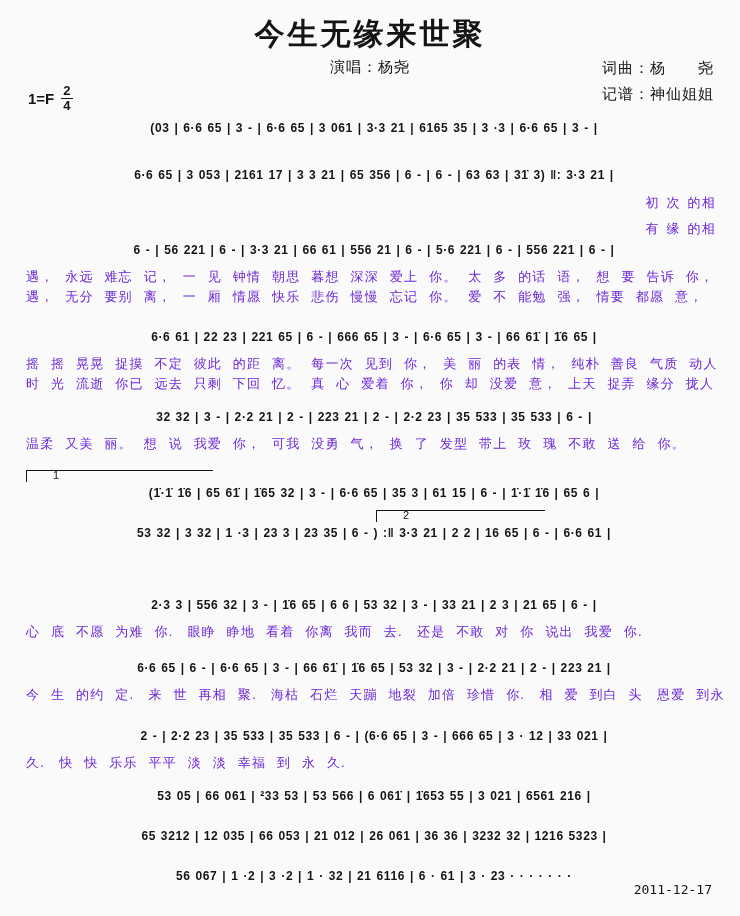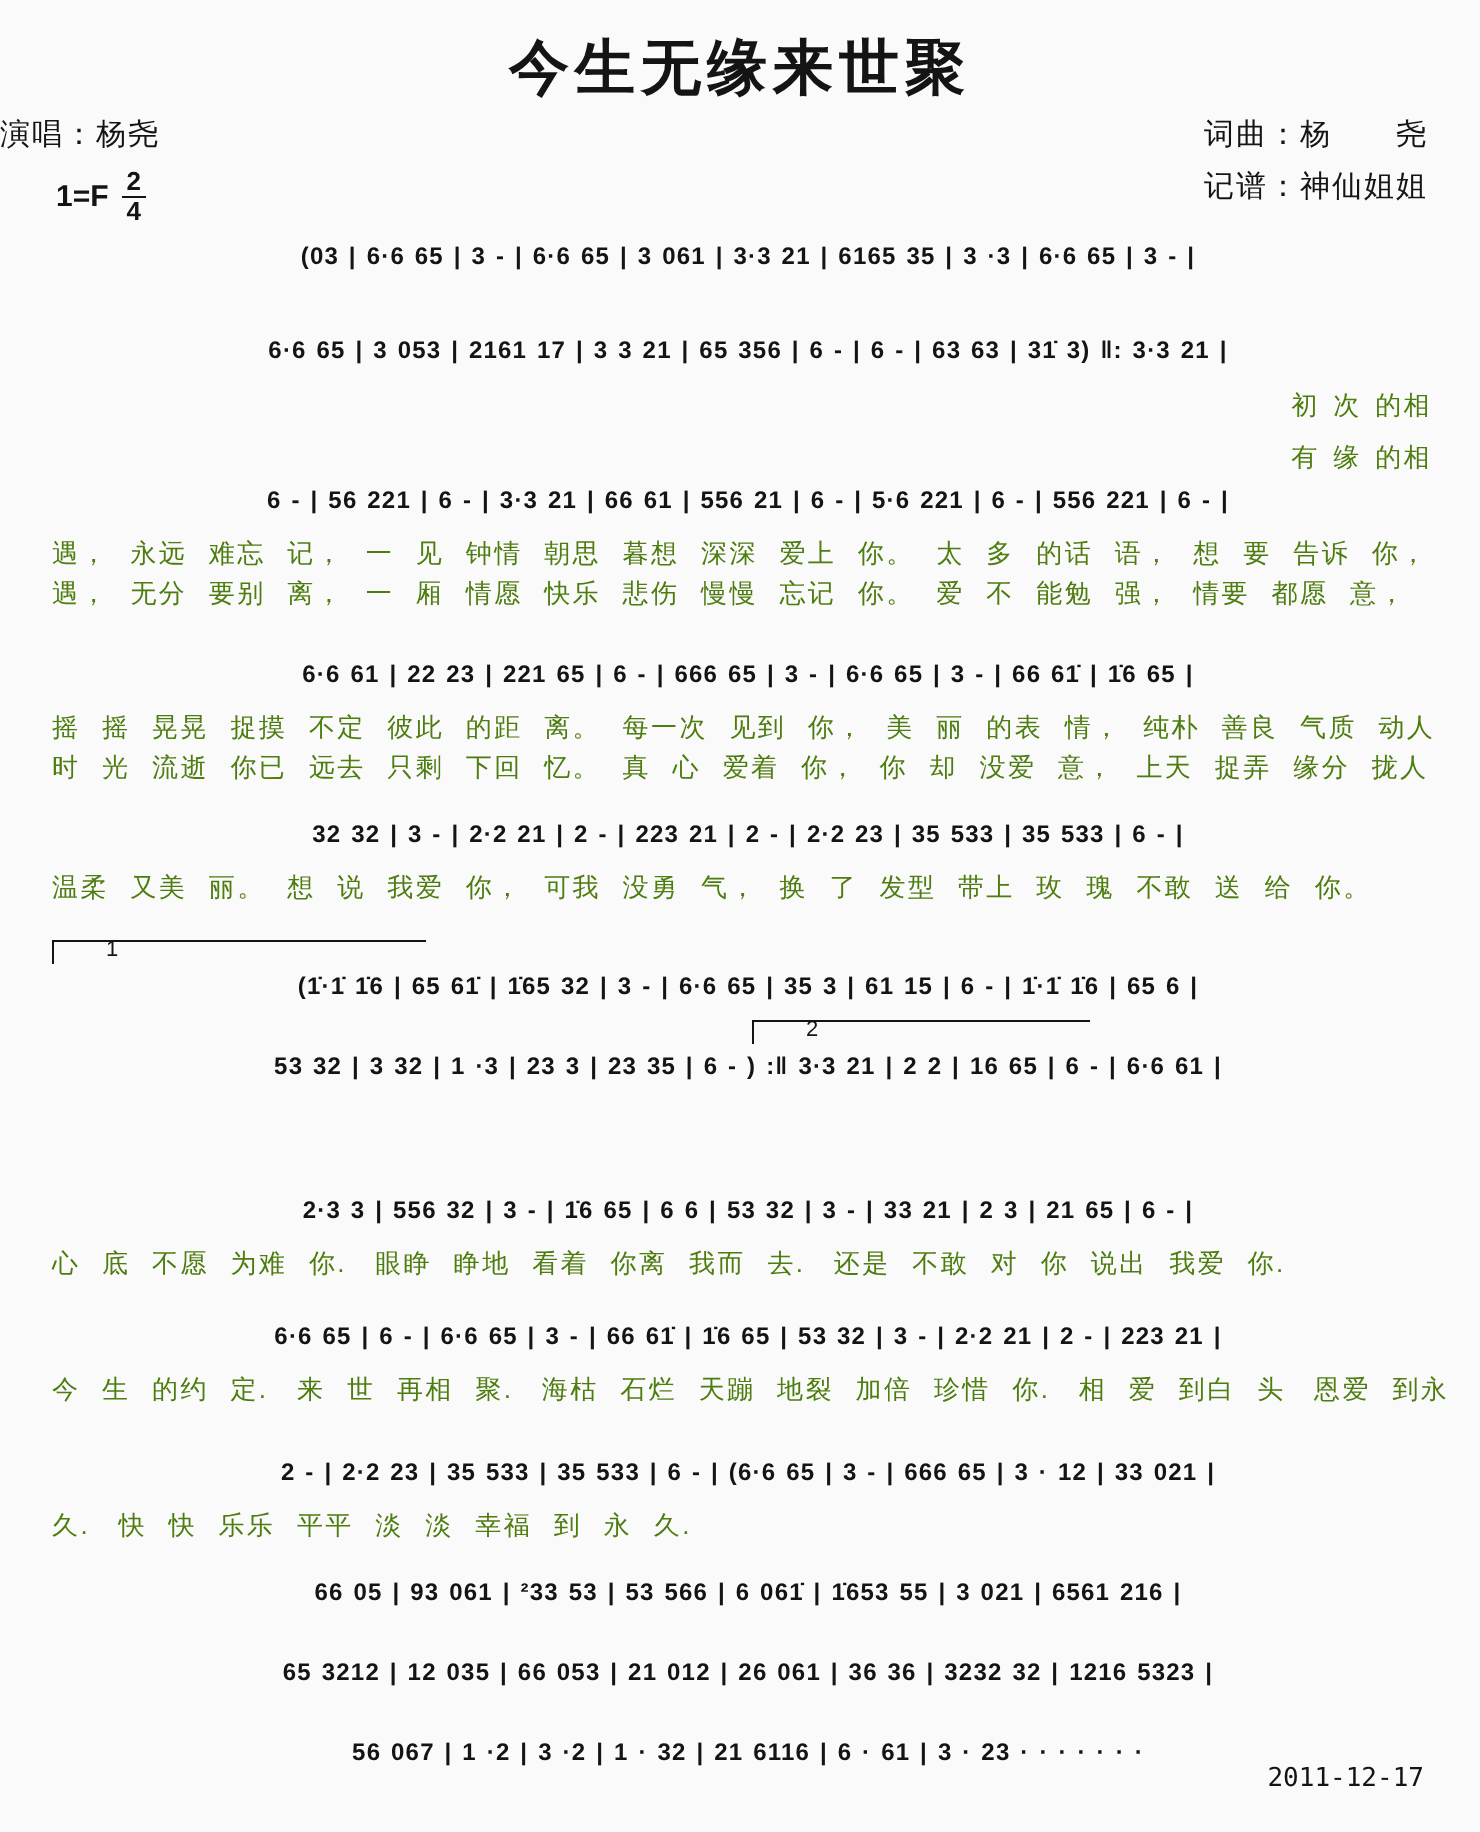--- a/index.html
+++ b/index.html
@@ -6,21 +6,21 @@
   .page{
     position:relative;width:740px;height:916px;margin:0 auto;
     background:#fafafa;color:#141414;overflow:hidden;
     font-family:"Liberation Sans","DejaVu Sans",sans-serif;
   }
   .title{
     position:absolute;top:14px;left:0;width:100%;text-align:center;
     font-size:30px;font-weight:700;letter-spacing:3px;margin:0;
   }
   .performer{
-    position:absolute;top:58px;left:0;width:100%;
+    position:absolute;top:58px;left:0;width:100%;text-align:center;
     font-size:15px;letter-spacing:1px;
   }
   .credits{
     position:absolute;top:55px;right:26px;text-align:left;
     font-size:15px;line-height:26px;letter-spacing:1px;
   }
   .keysig{
     position:absolute;top:84px;left:28px;font-size:15px;font-weight:700;
     display:flex;align-items:center;
   }
@@ -28,21 +28,21 @@
     font-size:13px;font-weight:700;line-height:1.1;margin-left:7px;}
   .meter .mtop{border-bottom:1.4px solid #141414;padding:0 2px;}
   .system{position:absolute;left:26px;right:18px;}
   .notes{
     font-family:Liberation Sans, sans-serif;
     font-size:12px;font-weight:700;letter-spacing:0.6px;word-spacing:1px;
     white-space:pre;line-height:24px;text-align:center;
   }
   .lyric{
     font-size:13px;letter-spacing:1.2px;word-spacing:6px;white-space:pre;
-    line-height:20px;margin-top:5px;color:#4d7c0f;
+    line-height:20px;margin-top:5px;color:#6d28d9;
   }
   .lyric + .lyric{margin-top:0;}
   .sys2 .lyric{text-align:right;padding-right:6px;word-spacing:2px;margin-top:6px;}
   .sys7 .lyric{padding-left:244px;word-spacing:4px;}
   .volta{
     position:absolute;top:-11px;height:11px;
     border-top:1.5px solid #141414;border-left:1.5px solid #141414;
     font-size:11px;line-height:8px;font-weight:400;letter-spacing:0;
     text-indent:26px;
   }
@@ -128,21 +128,21 @@
     <div class="notes">6·6 65 | 6 - | 6·6 65 | 3 - | 66 61̇ | 1̇6 65 | 53 32 | 3 - | 2·2 21 | 2 - | 223 21 |</div>
     <div class="lyric">今 生 的约 定.　来 世 再相 聚.　海枯 石烂 天蹦 地裂 加倍 珍惜 你.　相 爱 到白 头　恩爱 到永</div>
   </section>
 
   <section class="system sys10">
     <div class="notes">2 - | 2·2 23 | 35 533 | 35 533 | 6 - | (6·6 65 | 3 - | 666 65 | 3 · 12 | 33 021 |</div>
     <div class="lyric">久.　快 快 乐乐 平平 淡 淡 幸福 到 永 久.</div>
   </section>
 
   <section class="system sys11">
-    <div class="notes">66 05 | 93 061 | ²33 53 | 53 566 | 6 061̇ | 1̇653 55 | 3 021 | 6561 216 |</div>
+    <div class="notes">53 05 | 66 061 | ²33 53 | 53 566 | 6 061̇ | 1̇653 55 | 3 021 | 6561 216 |</div>
   </section>
 
   <section class="system sys12">
     <div class="notes">65 3212 | 12 035 | 66 053 | 21 012 | 26 061 | 36 36 | 3232 32 | 1216 5323 |</div>
   </section>
 
   <section class="system sys13">
     <div class="notes">56 067 | 1 ·2 | 3 ·2 | 1 · 32 | 21 6116 | 6 · 61 | 3 · 23 · · · · · · ·</div>
   </section>
 

